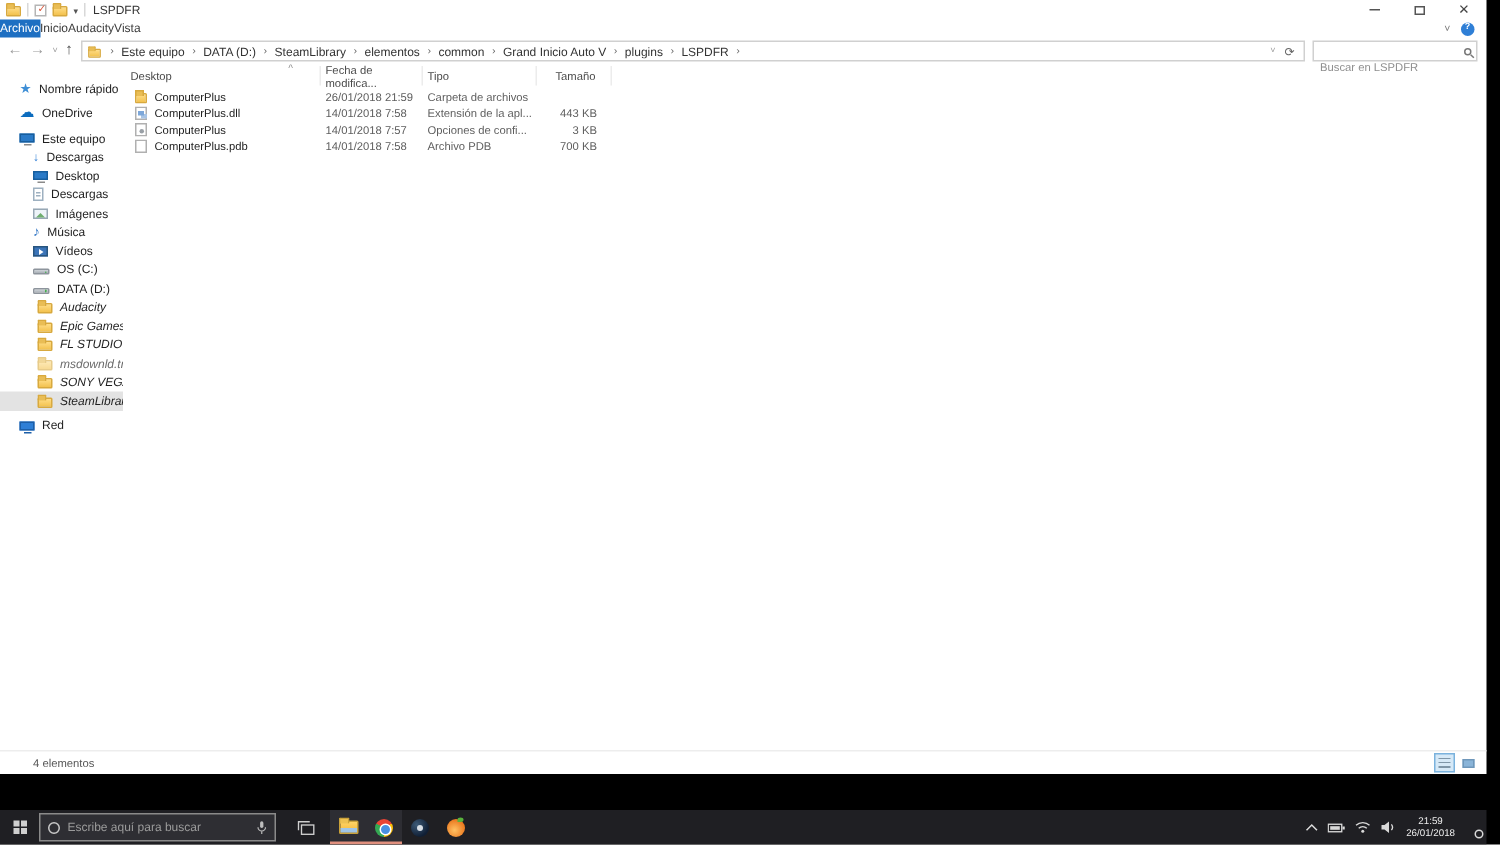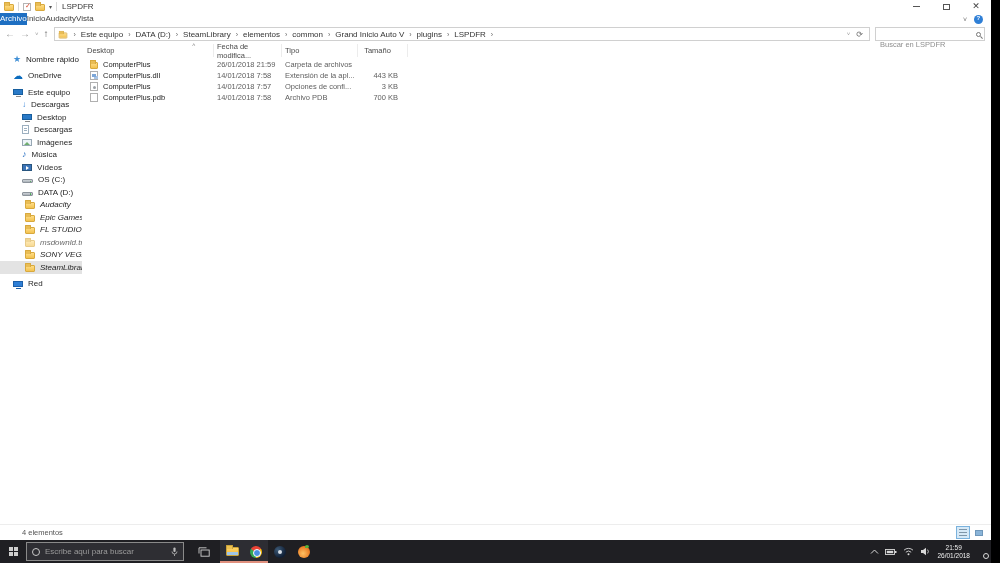--- a/index.html
+++ b/index.html
@@ -85,21 +85,21 @@
   .net-ic::after { content:""; position:absolute; left:2px; bottom:-3px; width:5px; height:1px; background:#1d5fa8; }
 
   
   .content { flex:1; padding-top:1px; }
   .cols { display:flex; height:13px; align-items:center; font-size:7.5px; color:#4a4a4a; position:relative; }
   .sortcaret { position:absolute; left:110px; top:-2px; font-size:6px; color:#888; }
   .col { height:13px; display:flex; align-items:center; border-right:1px solid #ececec; }
   .c-name { width:132px; padding-left:5px; }
   .c-date { width:68px; padding-left:3px; }
   .c-type { width:76px; padding-left:3px; }
-  .c-size { width:50px; justify-content:center; padding-right:10px; }
+  .c-size { width:50px; justify-content:flex-end; padding-right:10px; }
   .rows { margin-top:2px; }
   .row { display:flex; height:11px; align-items:center; font-size:7.5px; }
   .cell { overflow:hidden; white-space:nowrap; }
   .cell.c-name { color:#1c1c1c; display:flex; align-items:center; border:none; padding-left:0; }
   .cell.c-date, .cell.c-type { color:#5e5e5e; border:none; }
   .cell.c-size { color:#5e5e5e; border:none; justify-content:flex-end; padding-right:10px; display:flex; }
   .fi { width:8px; height:9px; position:relative; margin:0 5px 0 8px; flex:none; }
   .fi-folder { height:7px; margin-top:1px; background:linear-gradient(180deg,#ffdd87,#f3c24f); border:1px solid #d8a93e; border-radius:1px; }
   .fi-folder::before { content:""; position:absolute; top:-2.5px; left:-1px; width:4px; height:2.5px; background:#e9bd55; border:1px solid #d8a93e; border-bottom:none; }
   .fi-page { background:#fff; border:1px solid #b0b0b0; }
@@ -108,21 +108,21 @@
 
   
   .statusbar { height:16px; flex:none; border-top:1px solid #ededed; display:flex; align-items:center; font-size:7.5px; color:#555; padding:0 5px 0 22px; }
   .view-toggles { margin-left:auto; display:flex; gap:2px; }
   .vb { width:14px; height:13px; border:1px solid transparent; display:flex; align-items:center; justify-content:center; }
   .vb.active { background:#d6e9f7; border-color:#7ab2dd; }
   .vb-list { width:8px; height:7px; background:repeating-linear-gradient(180deg,#7f96a8 0 1px,transparent 1px 3px); }
   .vb-thumb { width:8px; height:6px; background:#8ab4d8; border:1px solid #6f97ba; }
 
   
-  .taskbar { height:23px; background:#1f1f23; display:flex; align-items:center; flex:none; }
+  .taskbar { height:23px; background:#1f1f23; display:flex; align-items:center; flex:none;margin-top:24px; }
   .tb-start { width:26px; height:23px; display:flex; align-items:center; justify-content:center; }
   .winlogo { display:grid; grid-template-columns:4px 4px; grid-template-rows:4px 4px; gap:1px; }
   .winlogo span { background:#cfcfcf; }
   .tb-search { width:158px; height:19px; background:#2e2e33; border:1px solid #8a8a8a; display:flex; align-items:center; gap:5px; padding:0 5px; }
   .cortana-ring { width:8px; height:8px; border:1.5px solid #c9c9c9; border-radius:50%; flex:none; }
   .tb-search input { flex:1; min-width:0; border:none; outline:none; background:transparent; font-family:"Liberation Sans",sans-serif; font-size:8px; color:#bdbdbd; }
   .tb-search input::placeholder { color:#9b9b9b; }
   .tb-btn { width:24px; height:23px; display:flex; align-items:center; justify-content:center; position:relative; }
   .tb-btn.active { background:#2d2d33; box-shadow:inset 0 -2px 0 #e0907e; }
   .tb-taskview { margin:0 4px 0 8px; }

